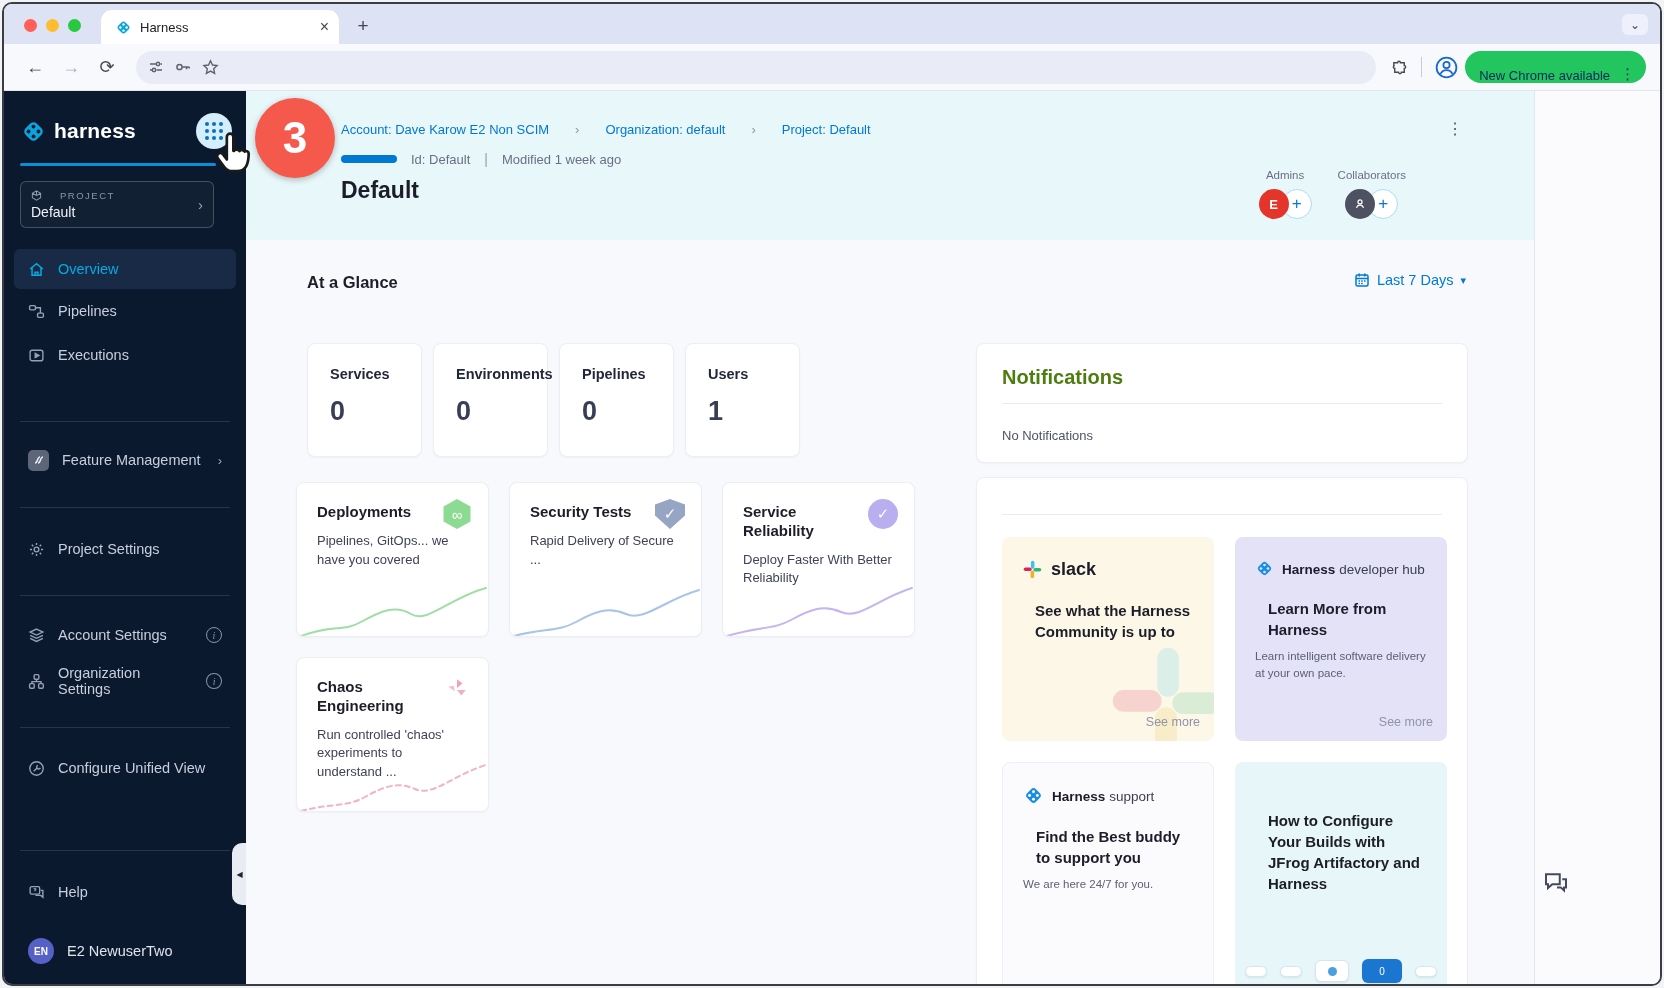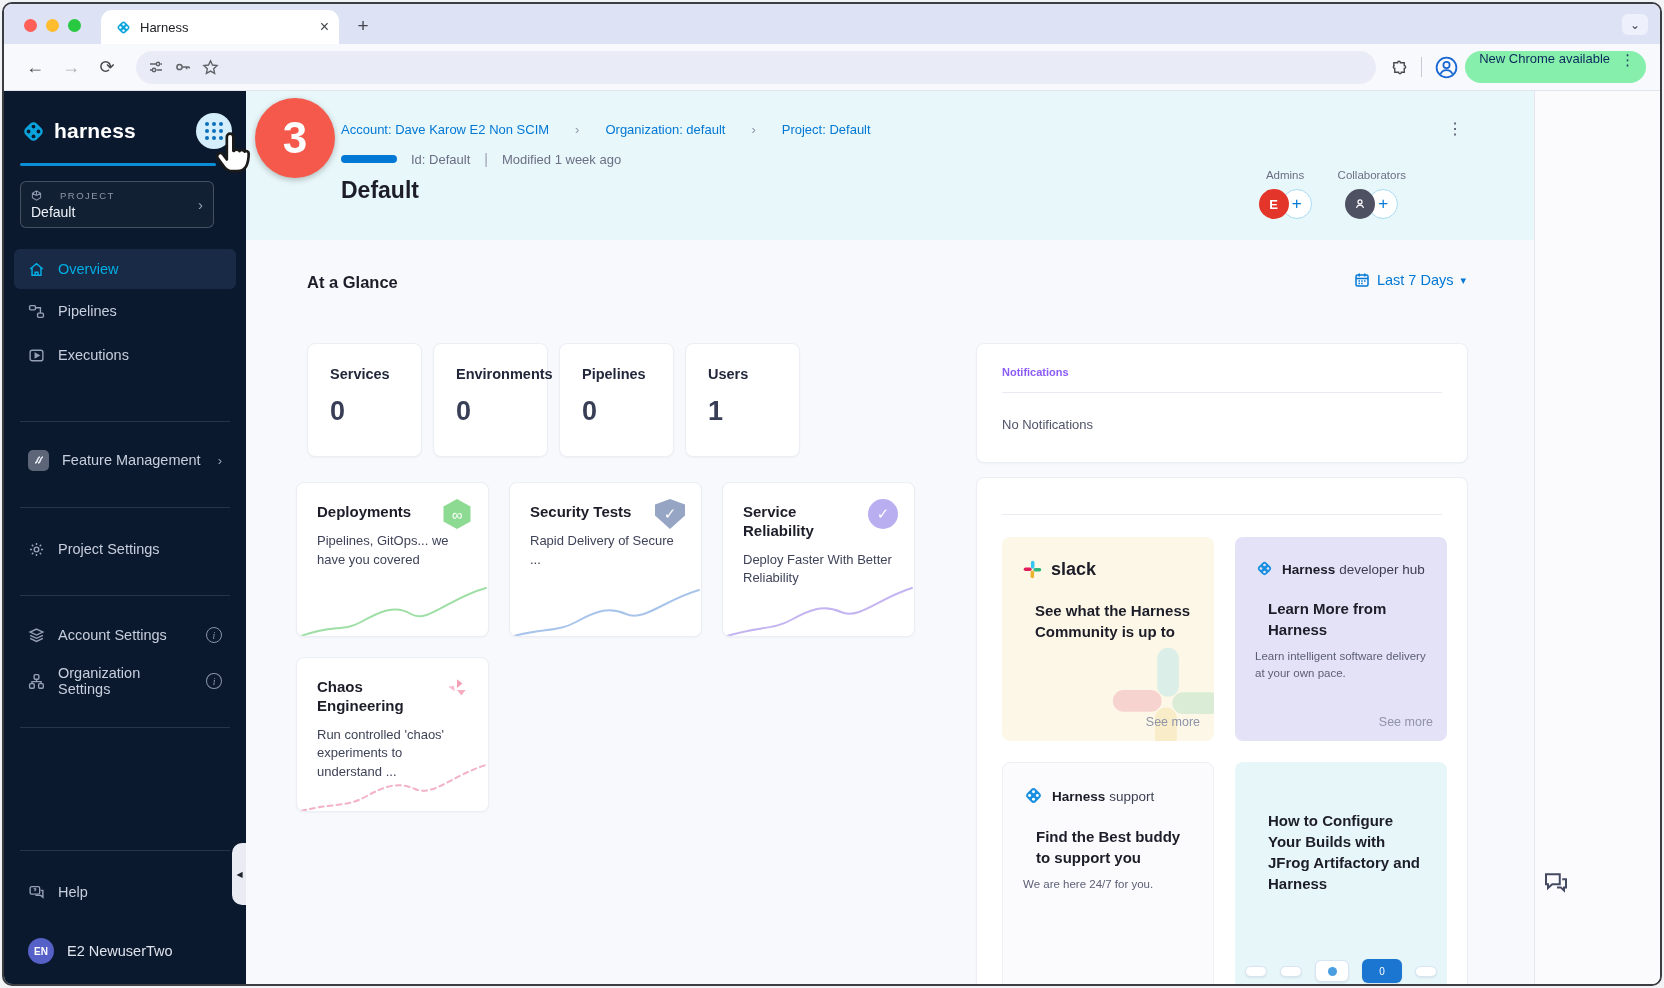--- a/index.html
+++ b/index.html
@@ -18,21 +18,21 @@
   .tabstrip-end { position:absolute; right:12px; top:10px; width:26px; height:21px; background:#eef1fb; border-radius:6px; display:flex; align-items:center; justify-content:center; font-size:12px; color:#45474c; }
 
   
   .toolbar { height:47px; background:#f8f9fd; display:flex; align-items:center; padding:0 14px 0 16px; gap:6px; border-bottom:1px solid #e2e4ee; }
   .navbtn { width:30px; height:30px; display:flex; align-items:center; justify-content:center; font-size:18px; color:#474a4f; }
   .navbtn.disabled { color:#aeb2bc; }
   .omnibox { flex:1; height:33px; background:#e9ecf6; border-radius:17px; display:flex; align-items:center; padding:0 12px 0 12px; gap:10px; margin:0 8px; }
   .url { flex:1; font-size:13.5px; color:#1f2125; white-space:nowrap; overflow:hidden; }
   .obx-icon { color:#5f6368; display:flex; }
   .sep { width:1px; height:20px; background:#c6c9d6; margin:0 6px; }
-  .update-pill { height:32px; background:#86efac; border-radius:16px; display:flex; align-items:flex-start; gap:10px; padding:0 10px 0 14px; }
+  .update-pill { height:32px; background:#22c55e; border-radius:16px; display:flex; align-items:flex-end; gap:10px; padding:0 10px 0 14px; }
   .update-pill .txt { font-size:13px; color:#0b2a5b; }
   .update-pill .kb { font-size:15px; color:#1f3a63; letter-spacing:1px; }
 
   
   .content { display:flex; height:893px; position:relative; }
   .sidebar { width:242px; background:#0b192e; position:relative; flex:none; }
   .main { width:1288px; flex:none; position:relative; background:#f8f9fc; }
   .gutter { flex:1; background:#fbfbfd; border-left:1px solid #e4e6ee; position:relative; }
 
   
@@ -82,21 +82,21 @@
   .page-body { position:relative; height:744px; overflow:hidden; }
   .glance-title { position:absolute; left:61px; top:33px; font-size:16.5px; font-weight:700; color:#1c1d28; }
   .range-ctl { position:absolute; right:68px; top:32px; display:flex; align-items:center; gap:7px; color:#0278d5; font-size:14.5px; }
   .range-caret { font-size:11px; }
   .stats-row { position:absolute; left:61px; top:103px; display:flex; gap:11px; }
   .stat-card { width:115px; height:114px; background:#fff; border:1px solid #eceef5; border-radius:8px; box-shadow:0 1px 2px rgba(40,41,61,.04); padding:22px 0 0 22px; }
   .stat-label { font-size:14.5px; font-weight:700; color:#22273b; }
   .stat-value { font-size:27px; font-weight:600; color:#383e55; margin-top:14px; }
   .panel { background:#fff; border:1px solid #eceef5; border-radius:8px; box-shadow:0 1px 2px rgba(40,41,61,.04); }
   .notif { position:absolute; left:730px; top:103px; width:492px; height:120px; padding:22px 25px 0; }
-  .panel-title { font-size:11px; font-weight:700; color:#8b5cf6; }
+  .panel-title { font-size:20px; font-weight:700; color:#4d7c0f; }
   .panel-div { height:1px; background:#e9ebf2; margin-top:14px; }
   .notif-empty { font-size:13px; color:#4f5368; margin-top:24px; }
   .modules { position:absolute; left:50px; top:242px; display:grid; grid-template-columns:repeat(3,193px); grid-auto-rows:155px; gap:20px; }
   .mcard { position:relative; background:#fff; border:1px solid #eceef5; border-radius:8px; box-shadow:0 1px 2px rgba(40,41,61,.04); padding:20px; overflow:hidden; }
   .mcard h3 { font-size:15px; font-weight:700; color:#1c1d28; line-height:1.25; max-width:118px; }
   .mcard p { font-size:13px; color:#3f4358; line-height:1.45; margin-top:10px; max-width:150px; }
   .mbadge { position:absolute; top:16px; right:16px; width:30px; height:30px; display:flex; align-items:center; justify-content:center; color:#fff; font-size:15px; }
   .hexa { background:#8ddb92; clip-path:polygon(50% 0,95% 25%,95% 75%,50% 100%,5% 75%,5% 25%); }
   .circ { border-radius:50%; }
   .b-build { background:#a8d6f2; }
@@ -313,20 +313,29 @@
               <rect x="10" y="10" width="4.4" height="4.4" rx="1"></rect>
               <path d="M8 5.9v2.2M3.7 10V8.1h8.6V10"></path>
             </svg>
           </span>
         <span>Organization Settings</span>
         <span class="info-dot">i</span>
       </div>
 
       <div class="s-abs s-div" style="top:636px"></div>
 
+      <div class="s-abs nav-item" style="top:657px">
+        <span class="ic">
+            <svg width="17" height="17" viewBox="0 0 16 16" fill="none" stroke="currentColor" stroke-width="1.3">
+              <circle cx="8" cy="8" r="6.3"></circle>
+              <path d="M5.4 10.6l3.4-3.4m.4-2.2a1.8 1.8 0 102.4 2.4"></path>
+            </svg>
+          </span>
+        <span>Configure Unified View</span>
+      </div>
 
       <div class="s-abs s-div" style="top:759px"></div>
 
       <div class="s-abs nav-item" style="top:781px">
         <span class="ic">
             <svg width="17" height="17" viewBox="0 0 16 16" fill="none" stroke="currentColor" stroke-width="1.3">
               <rect x="2" y="2.5" width="9" height="7" rx="1.5"></rect>
               <path d="M12 6h2v6.5l-2-1.8H7"></path>
               <path d="M5.5 5c.3-.8 1.7-.8 1.9.1.1.6-.5.9-.9 1.1v.6" stroke-width="1.1"></path>
             </svg>

